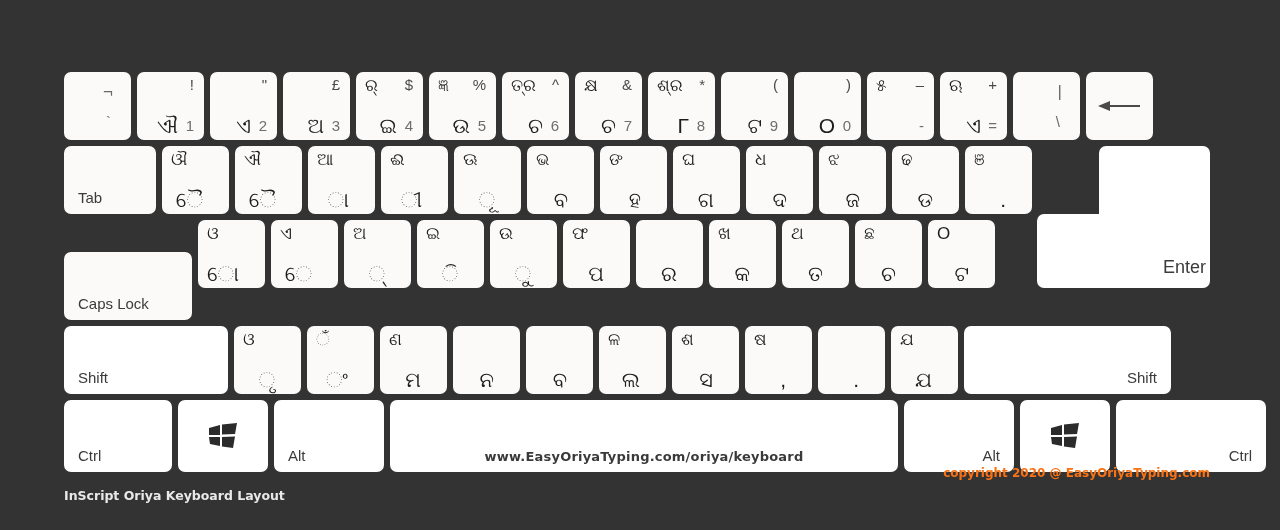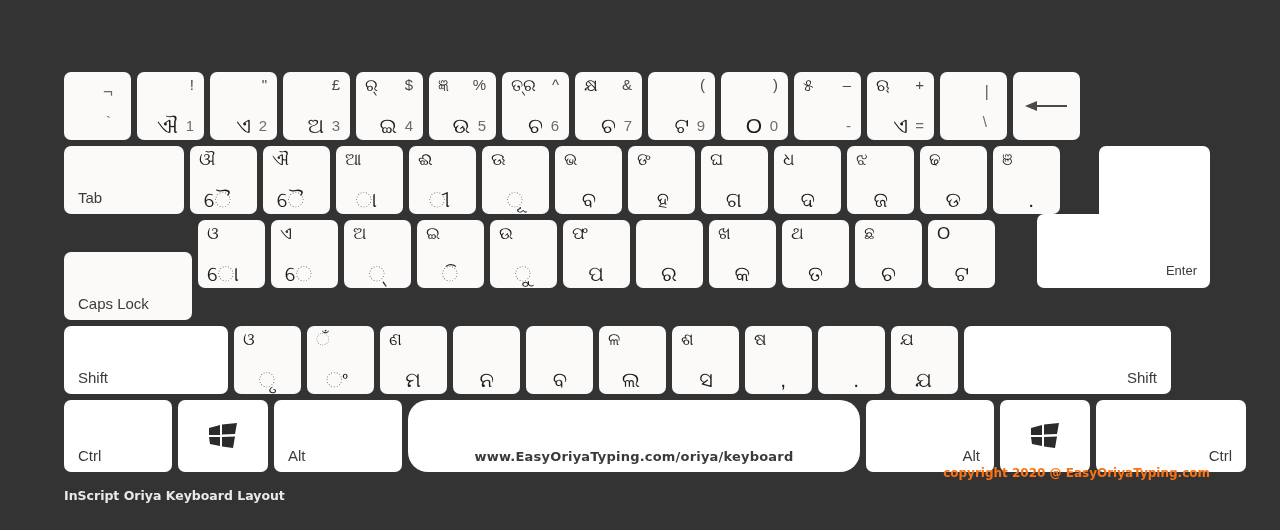--- a/index.html
+++ b/index.html
@@ -81,37 +81,37 @@
     color: #3b3b3b;
   }
 
   
   .r1 .key { height: 68px; }
   .k-unit  { width: 67px; }
   .k-back  { width: 67px; }
 
   
   .r2 .key { height: 68px; }
-  .k-tab   { width: 120px; }
+  .k-tab   { width: 92px; }
 
   
   .r3 .key { height: 68px; }
   .k-caps  { width: 128px; margin-top: 32px; }
 
   
   .r4 .key { height: 68px; }
   .k-lshift{ width: 164px; }
   .k-rshift{ width: 207px; }
 
   
   .r5 .key { height: 72px; padding-left: 42px; }
   .k-ctrl  { width: 108px; }
   .k-win   { width: 90px; }
-  .k-alt   { width: 128px; }
-  .k-space { width: 452px; border-radius: 20px; }
+  .k-alt   { width: 110px; }
+  .k-space { width: 508px; }
   .k-ctrl-r{ width: 150px; }
 
   
   #enter {
     position: absolute;
     left: 1037px;
     top: 146px;
     width: 173px;
     height: 142px;
     z-index: 3;
@@ -132,22 +132,22 @@
     border-radius: 7px 0 7px 7px;
   }
   #enter .patch {
     position: absolute;
     left: 62px; top: 60px;
     width: 111px; height: 20px;
     background: #ffffff;
   }
   #enter .lbl {
     position: absolute;
-    right: 13px; bottom: 10px;
-    font-size: 13px;
+    right: 4px; bottom: 10px;
+    font-size: 18px;
     color: #3b3b3b;
   }
 
   
   .space-url {
     position: absolute;
     left: 0; right: 0;
     bottom: 8px;
     text-align: center;
     font-size: 13px;
@@ -258,20 +258,26 @@
       <span class="br">6</span>
     </div>
 
     <div class="key k-unit">
       <span class="tl">କ୍ଷ</span>
       <span class="tr">&amp;</span>
       <span class="bc">ଚ</span>
       <span class="br">7</span>
     </div>
 
+    <div class="key k-unit">
+      <span class="tl">ଶ୍ର</span>
+      <span class="tr">*</span>
+      <span class="bc">Γ</span>
+      <span class="br">8</span>
+    </div>
 
     <div class="key k-unit">
       <span class="tr">(</span>
       <span class="bc">ଟ</span>
       <span class="br">9</span>
     </div>
 
     <div class="key k-unit">
       <span class="tr">)</span>
       <span class="bc">O</span>

